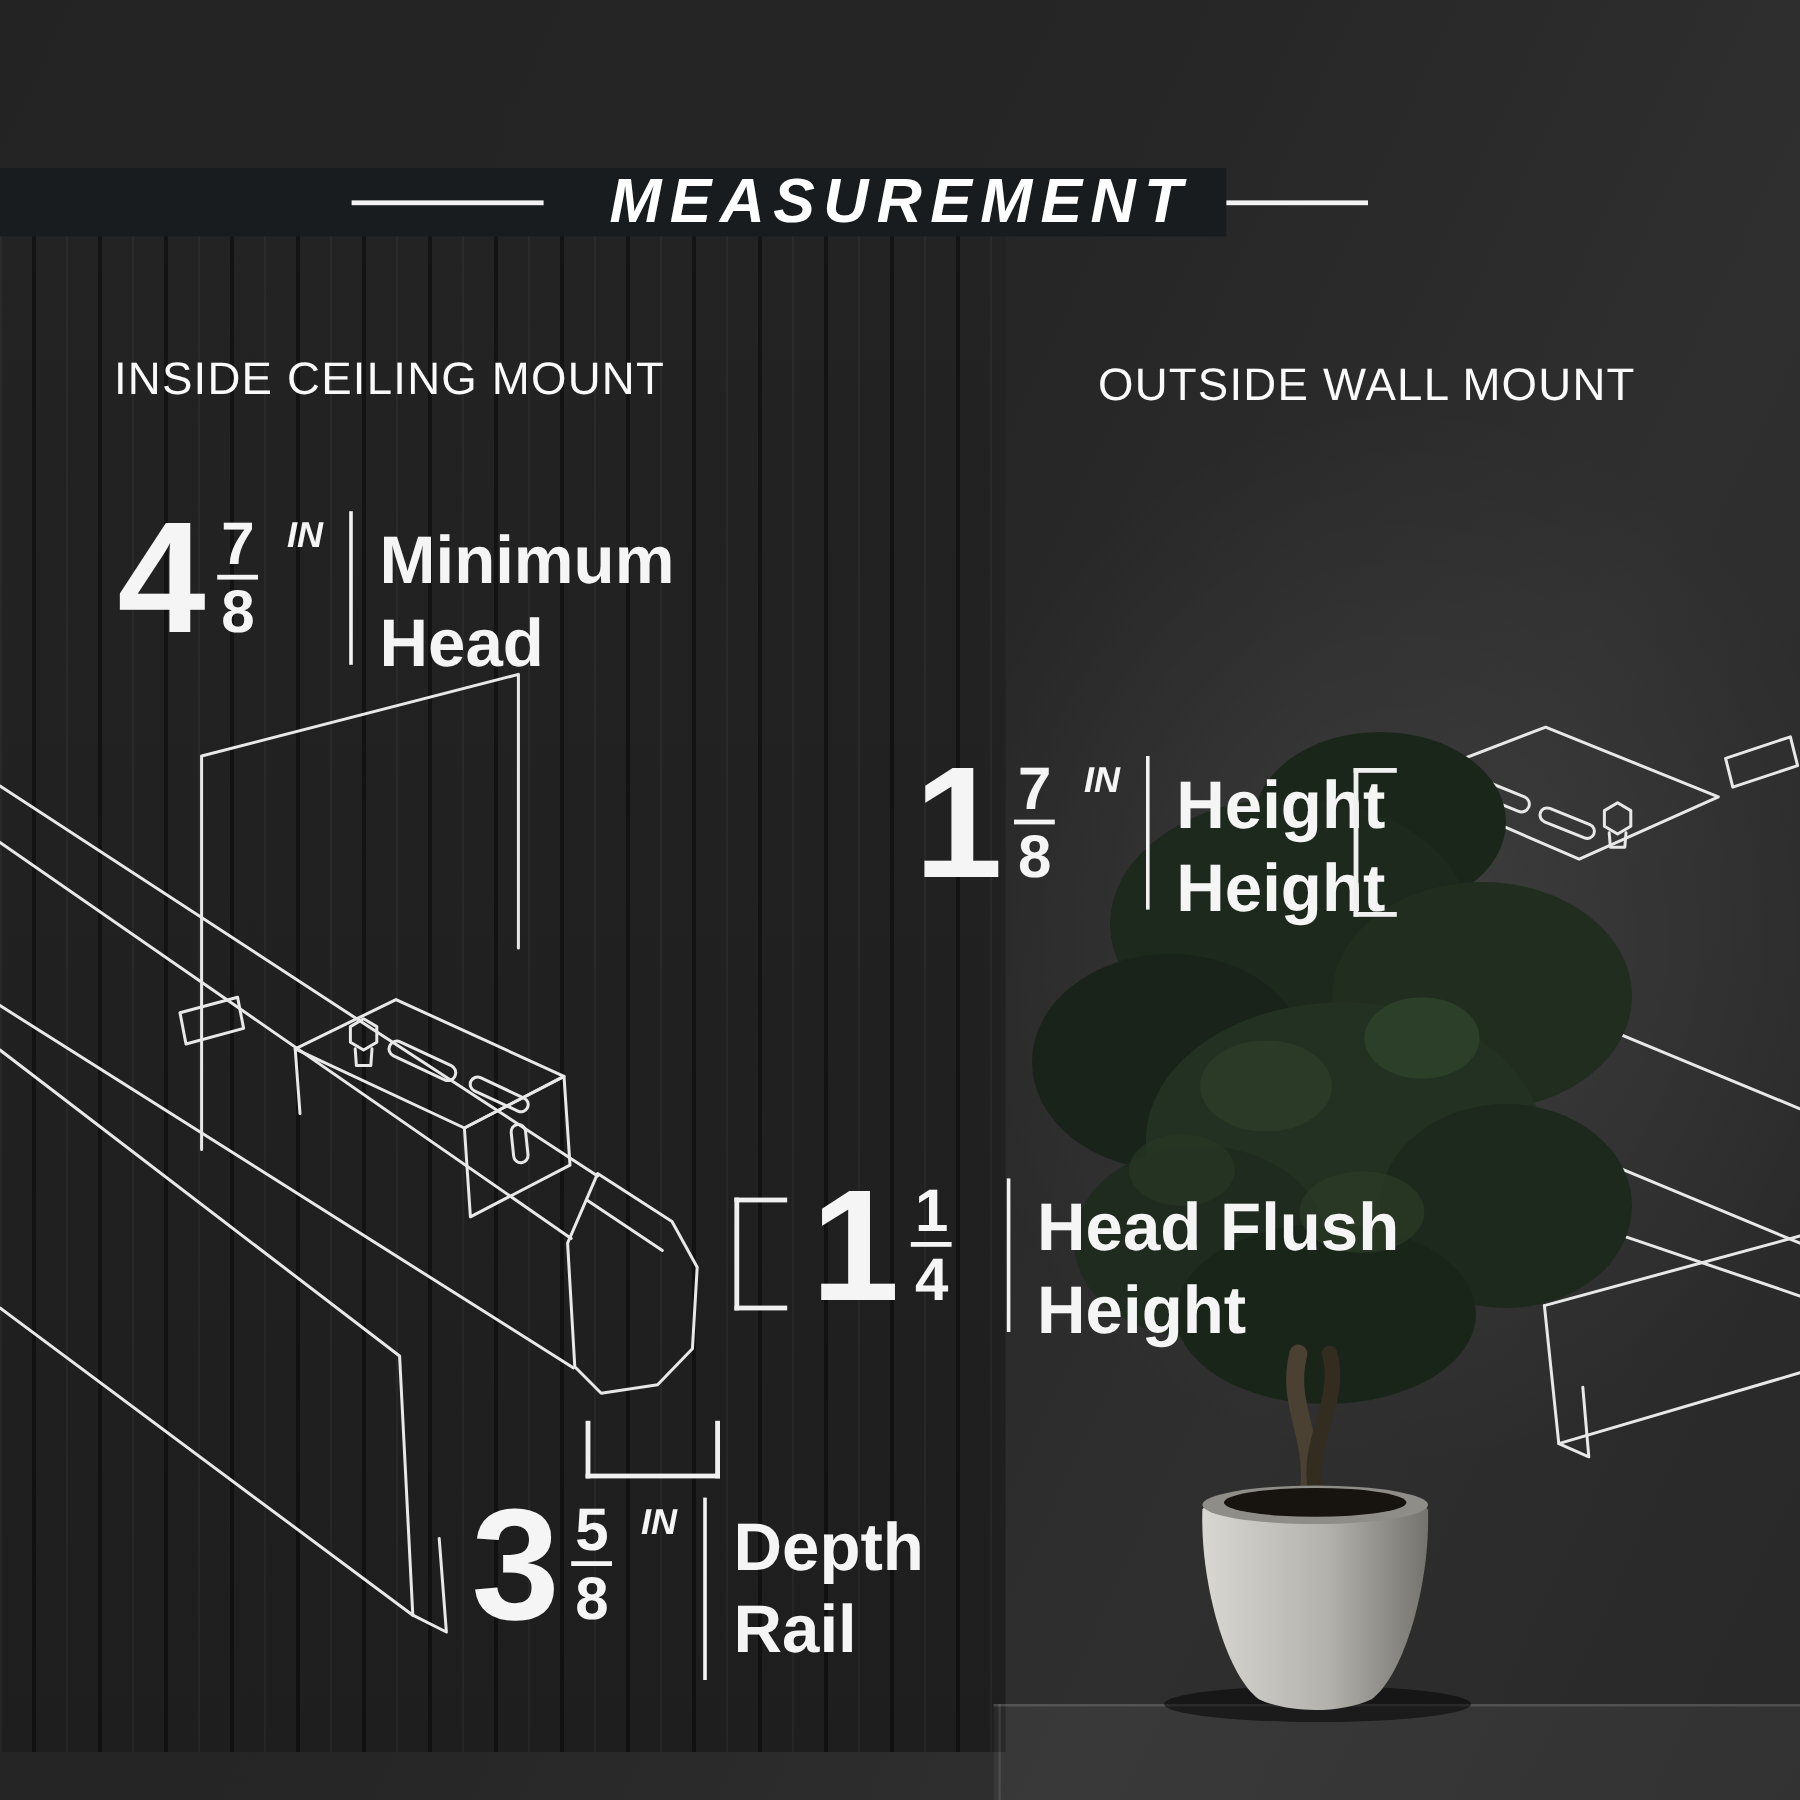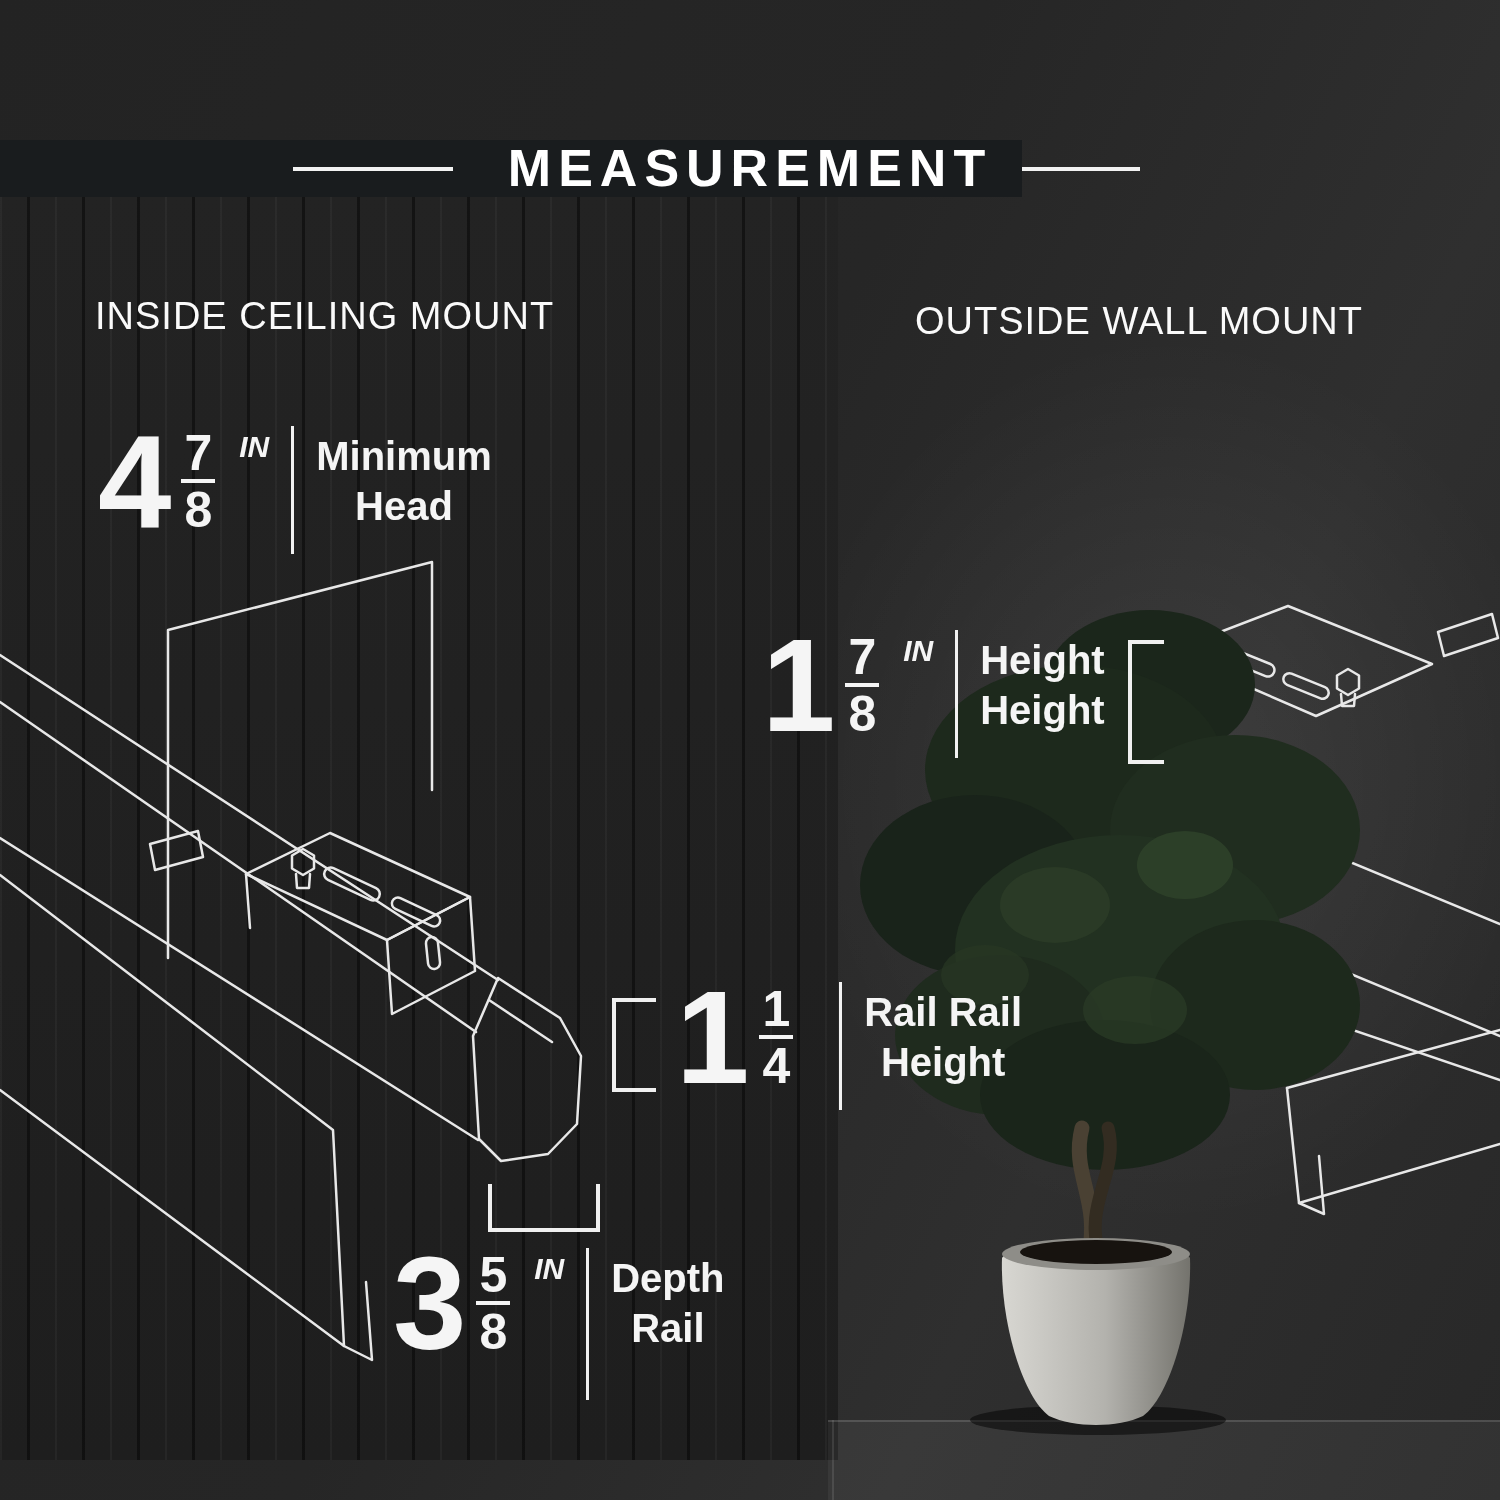--- a/index.html
+++ b/index.html
@@ -40,41 +40,42 @@
   
   .title-band{
     position:absolute;left:0;top:140px;width:1022px;height:57px;
     background:#191c1e;
   }
   .page-title{
     position:absolute;left:750px;top:140px;height:57px;line-height:57px;
     transform:translateX(-50%);
     font-size:52px;font-weight:800;letter-spacing:7px;color:#ffffff;
     white-space:nowrap;
+    font-style:italic;
   }
   .flank{position:absolute;height:4px;background:#f2f2f2;top:167px;}
   .flank-left{left:293px;width:160px;}
   .flank-right{left:1022px;width:118px;}
   
   .section-heading{
     position:absolute;font-size:38px;font-weight:400;letter-spacing:1px;
     color:#fafafa;white-space:nowrap;
   }
   .heading-left{left:95px;top:295px;}
   .heading-right{left:915px;top:300px;}
   
   .callout{position:absolute;display:flex;align-items:flex-start;white-space:nowrap;}
   .big{font-size:132px;font-weight:800;line-height:1;margin-top:-16px;color:#f5f5f5;}
   .frac{display:flex;flex-direction:column;align-items:center;margin-left:10px;margin-top:-4px;}
   .frac .fn{font-size:50px;font-weight:800;line-height:1.02;padding:0 3px;border-bottom:4px solid #f5f5f5;}
   .frac .fd{font-size:50px;font-weight:800;line-height:1.08;}
   .unit{font-size:30px;font-weight:800;margin-left:24px;margin-top:-2px;font-style:italic;}
   .vline{width:3px;background:#f2f2f2;height:128px;margin:-6px 22px 0 22px;}
   .vline.tall{height:152px;}
-  .lbl{font-size:40px;font-weight:700;line-height:1.24;margin-top:0px;text-align:center;}
+  .lbl{font-size:56px;font-weight:700;line-height:1.24;margin-top:0px;}
   
   .mbracket{position:absolute;border:0 solid #f0f0f0;}
   .open-right{border-left-width:4px;border-top-width:4px;border-bottom-width:4px;}
   .open-up{border-left-width:4px;border-right-width:4px;border-bottom-width:4px;}
   .glyph-headrail{left:612px;top:998px;width:40px;height:86px;}
   .glyph-flush{left:488px;top:1184px;width:104px;height:44px;}
   .glyph-bracketheight{left:1128px;top:640px;width:32px;height:116px;}
   svg.art{position:absolute;left:0;top:0;}
 </style>
 </head>
@@ -203,21 +204,21 @@
   <div class="mbracket open-right glyph-headrail"></div>
   <div class="callout" style="left:676px;top:988px;">
     <div class="big">1</div>
     <div class="frac">
       <div class="fn">1</div>
       <div class="fd">4</div>
     </div>
     <div class="unit"></div>
     <div class="vline"></div>
     <div class="lbl">
-      <div>Rail Rail</div>
+      <div>Head Flush</div>
       <div>Height</div>
     </div>
   </div>
 
   <div class="mbracket open-up glyph-flush"></div>
   <div class="callout" style="left:393px;top:1254px;">
     <div class="big">3</div>
     <div class="frac">
       <div class="fn">5</div>
       <div class="fd">8</div>

